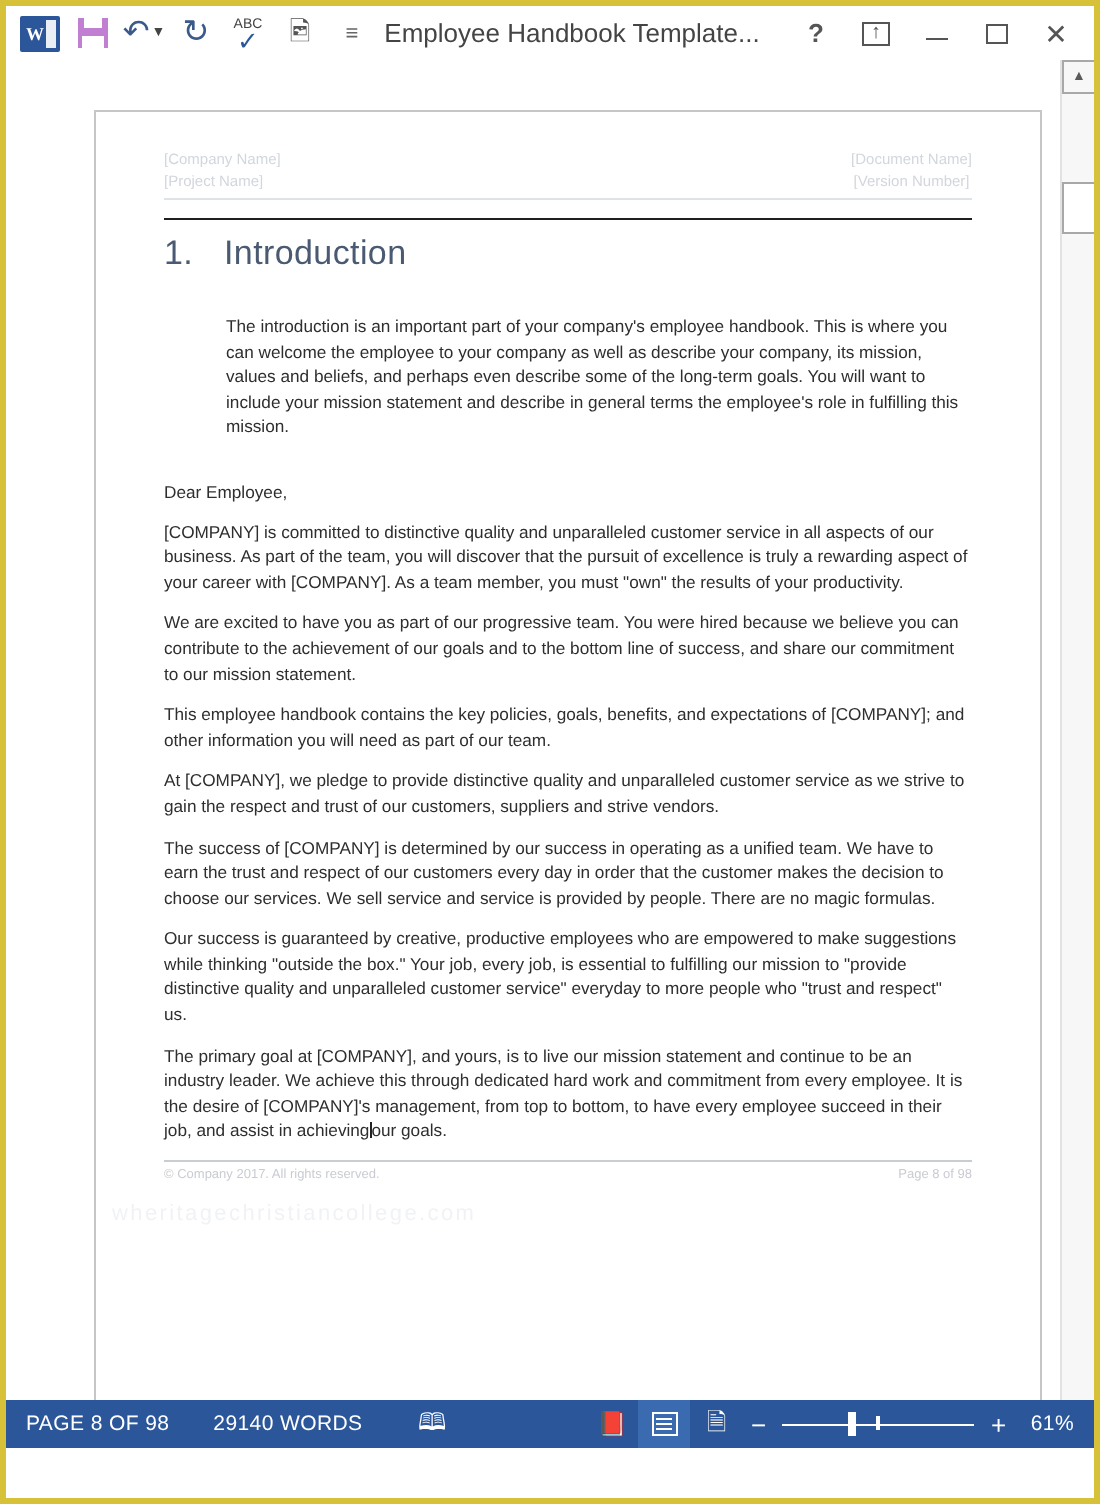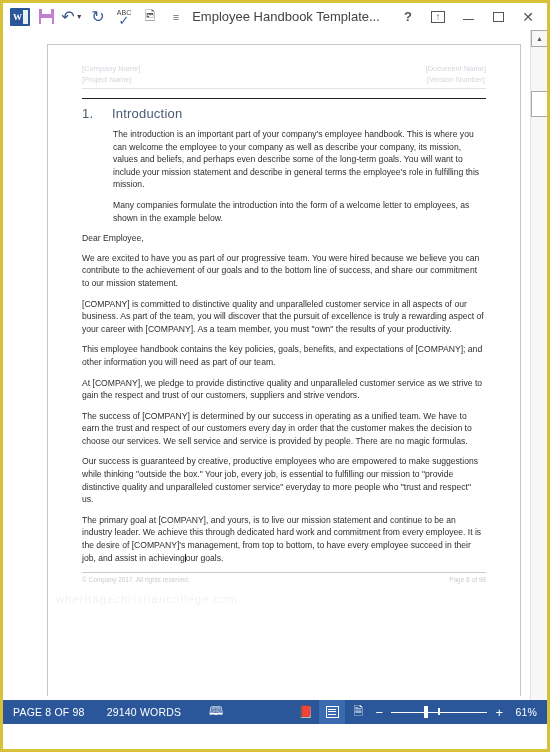--- a/index.html
+++ b/index.html
@@ -131,49 +131,49 @@
 
   
   .workspace {
     position: relative;
     height: 670px;
     background: #ffffff;
     overflow: hidden;
   }
   .page {
     position: absolute;
-    left: 44px; top: 14px;
+    left: 44px; top: 25px;
     width: 474px; height: 652px;
     background: #ffffff;
     border: 1px solid #c6c6c6;
     border-bottom: none;
   }
   .page-inner { position: relative; padding: 18px 34px 0 34px; }
 
   .hdr {
     display: flex; justify-content: space-between;
     font-size: 7.5px; color: #d2d6dd;
     line-height: 11px;
     border-bottom: 1px solid #dfe2e8;
     padding-bottom: 3px;
   }
   .hdr .r { text-align: center; }
 
   h1.sec {
     margin-top: 9px;
     padding-top: 7px;
     border-top: 1.6px solid #1f1f1f;
-    font-size: 13px;
+    font-size: 17px;
     font-weight: normal;
     color: #4a5a72;
     letter-spacing: .2px;
   }
   h1.sec .num { display: inline-block; width: 30px; }
 
-  .body-col { padding-left: 31px; padding-right: 2px; margin-top: 7px; }
+  .body-col { padding-left: 31px; padding-right: 2px; margin-top: 20px; }
   .body-col.full { padding-left: 0; }
   p.doc {
     font-size: 8.6px;
     line-height: 12.6px;
     color: #2e2e2e;
     margin-bottom: 8px;
     text-align: left;
   }
   p.tight { margin-bottom: 7px; }
   .mission-head { color: #4a5a9c; font-size: 8.6px; line-height: 12.6px; margin-bottom: 8px; }
@@ -331,27 +331,26 @@
             <div>[Version Number]</div>
           </div>
         </div>
 
         <h1 class="sec">
           <span class="num">1.</span><span>Introduction</span>
         </h1>
 
         <div class="body-col">
           <p class="doc">The introduction is an important part of your company's employee handbook. This is where you can welcome the employee to your company as well as describe your company, its mission, values and beliefs, and perhaps even describe some of the long-term goals. You will want to include your mission statement and describe in general terms the employee's role in fulfilling this mission.</p>
-          <p class="doc">Many companies formulate the introduction into the form of a welcome letter to employees, as shown in the example below.</p>
         </div>
 
         <div class="body-col full">
           <p class="doc tight">Dear Employee,</p>
+          <p class="doc">[COMPANY] is committed to distinctive quality and unparalleled customer service in all aspects of our business. As part of the team, you will discover that the pursuit of excellence is truly a rewarding aspect of your career with [COMPANY]. As a team member, you must "own" the results of your productivity.</p>
           <p class="doc">We are excited to have you as part of our progressive team. You were hired because we believe you can contribute to the achievement of our goals and to the bottom line of success, and share our commitment to our mission statement.</p>
-          <p class="doc">[COMPANY] is committed to distinctive quality and unparalleled customer service in all aspects of our business. As part of the team, you will discover that the pursuit of excellence is truly a rewarding aspect of your career with [COMPANY]. As a team member, you must "own" the results of your productivity.</p>
           <p class="doc">This employee handbook contains the key policies, goals, benefits, and expectations of [COMPANY]; and other information you will need as part of our team.</p>
           <p class="doc">At [COMPANY], we pledge to provide distinctive quality and unparalleled customer service as we strive to gain the respect and trust of our customers, suppliers and strive vendors.</p>
           <p class="doc">The success of [COMPANY] is determined by our success in operating as a unified team. We have to earn the trust and respect of our customers every day in order that the customer makes the decision to choose our services. We sell service and service is provided by people. There are no magic formulas.</p>
           <p class="doc"><span>Our success is guaranteed by creative, productive employees who are empowered to make suggestions while thinking "outside the box." Your job, every job, is essential to fulfilling our mission to "provide distinctive quality and unparalleled customer service" </span><span class="squiggle">everyday</span><span> to more people who "trust and respect" us.</span></p>
           <p class="doc"><span>The primary goal at [COMPANY], and yours, is to live our mission statement and continue to be an industry leader. We achieve this through dedicated hard work and commitment from every employee. It is the desire of [COMPANY]'s management, from top to bottom, to have every employee succeed in their job, and assist in achieving</span><span class="caret-bar"></span><span>our goals.</span></p>
         </div>
 
         <div class="footline">
           <span>© Company 2017.  All rights reserved.</span>
           <span>Page 8 of 98</span>

